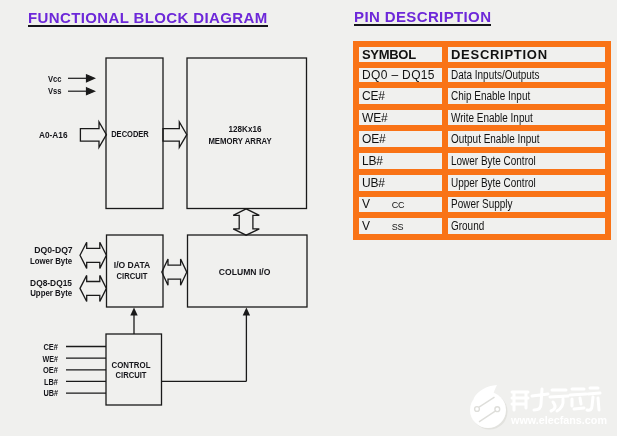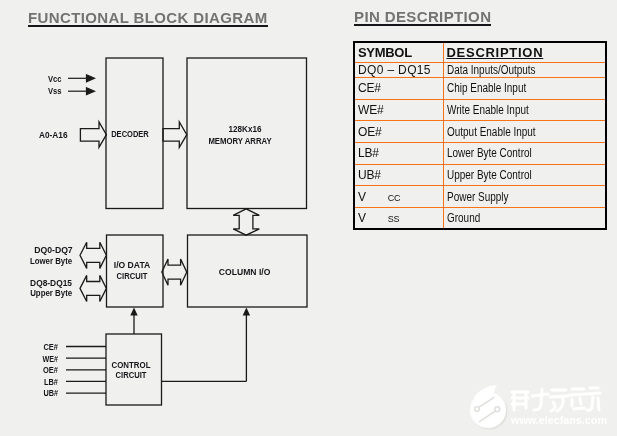--- a/index.html
+++ b/index.html
@@ -1,37 +1,37 @@
 <!DOCTYPE html>
 <html><head>
 <meta charset="utf-8">
 <style>
 html,body{margin:0;padding:0;}
 body{width:617px;height:436px;position:relative;background:#f0f0ee;font-family:"Liberation Sans",sans-serif;overflow:hidden;}
-.title{position:absolute;color:#737373;font-weight:bold;font-size:15px;line-height:15px;letter-spacing:0.38px;border-bottom:2px solid #15151a;padding-bottom:0px;white-space:nowrap;}
+.title{position:absolute;color:#6d28d9;font-weight:bold;font-size:15px;line-height:15px;letter-spacing:0.38px;border-bottom:2px solid #15151a;padding-bottom:0px;white-space:nowrap;}
 table.pins{position:absolute;left:353px;top:41px;border-collapse:collapse;table-layout:fixed;background:transparent;border:2px solid #000;}
-table.pins td{border:1px solid #f97316;font-size:12px;color:#111;padding:0 0 0 3px;letter-spacing:-0.2px;overflow:hidden;white-space:nowrap;}
+table.pins td{border:6px solid #f97316;font-size:12px;color:#111;padding:0 0 0 3px;letter-spacing:-0.2px;overflow:hidden;white-space:nowrap;}
 table.pins td .n{display:inline-block;transform:scaleX(0.83);transform-origin:0 50%;letter-spacing:0;}
 table.pins tr.hd td{font-size:13px;font-weight:bold;letter-spacing:-0.2px;}
 .sub{font-size:9px;padding-left:22px;}
 </style>
 </head>
 <body>
 <div class="title" style="left:28px;top:10px;">FUNCTIONAL BLOCK DIAGRAM</div>
 <div class="title" style="left:354px;top:8.5px;">PIN DESCRIPTION</div>
 
 <table class="pins">
 <colgroup>
       <col style="width:89px">
       <col style="width:163px">
     </colgroup>
 <tbody>
       <tr class="hd" style="height:20.3px;">
         <td style="letter-spacing:-0.3px;">SYMBOL</td>
-        <td style="letter-spacing:0.72px;text-decoration:underline;">DESCRIPTION</td>
+        <td style="letter-spacing:0.72px;">DESCRIPTION</td>
       </tr>
 <tr style="height:14px;">
         <td style="letter-spacing:0.35px;">DQ0 – DQ15</td>
         <td><span class="n">Data Inputs/Outputs</span></td>
       </tr>
 <tr style="height:21.72px;">
         <td>CE#</td>
         <td><span class="n">Chip Enable Input</span></td>
       </tr>
 <tr style="height:21.72px;">

